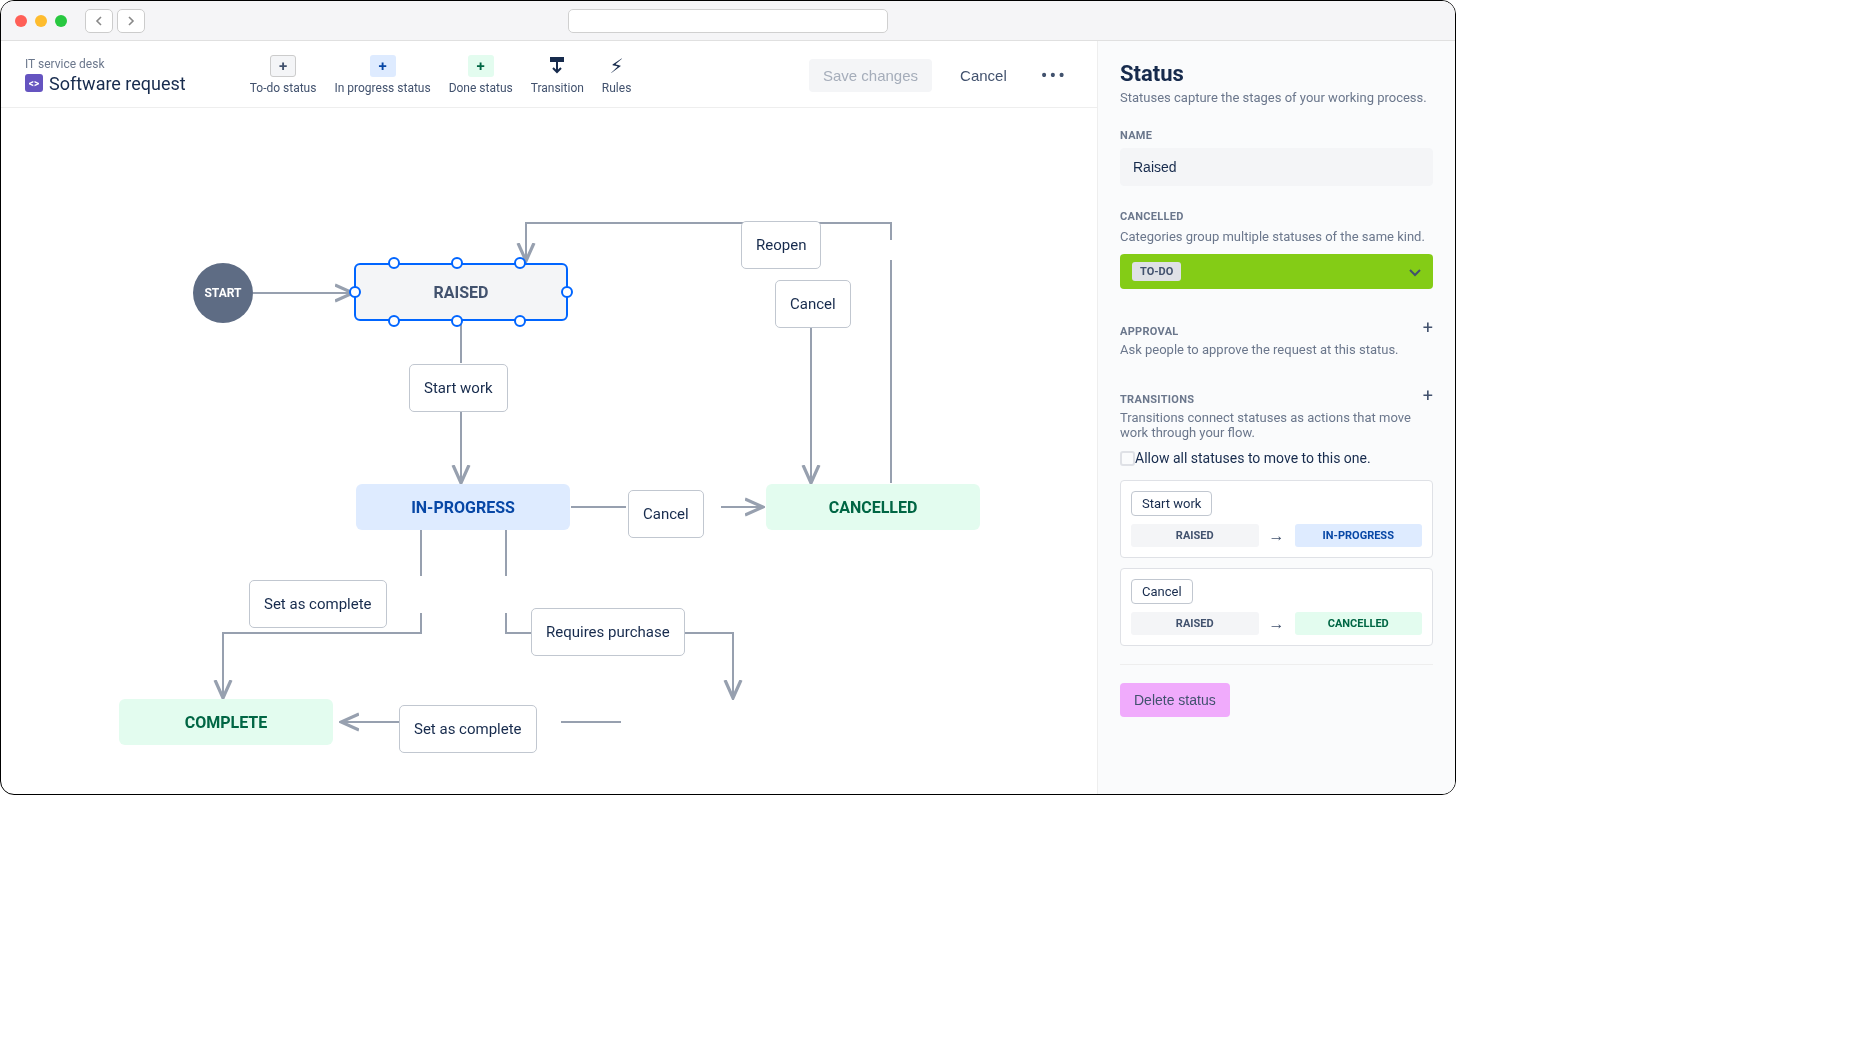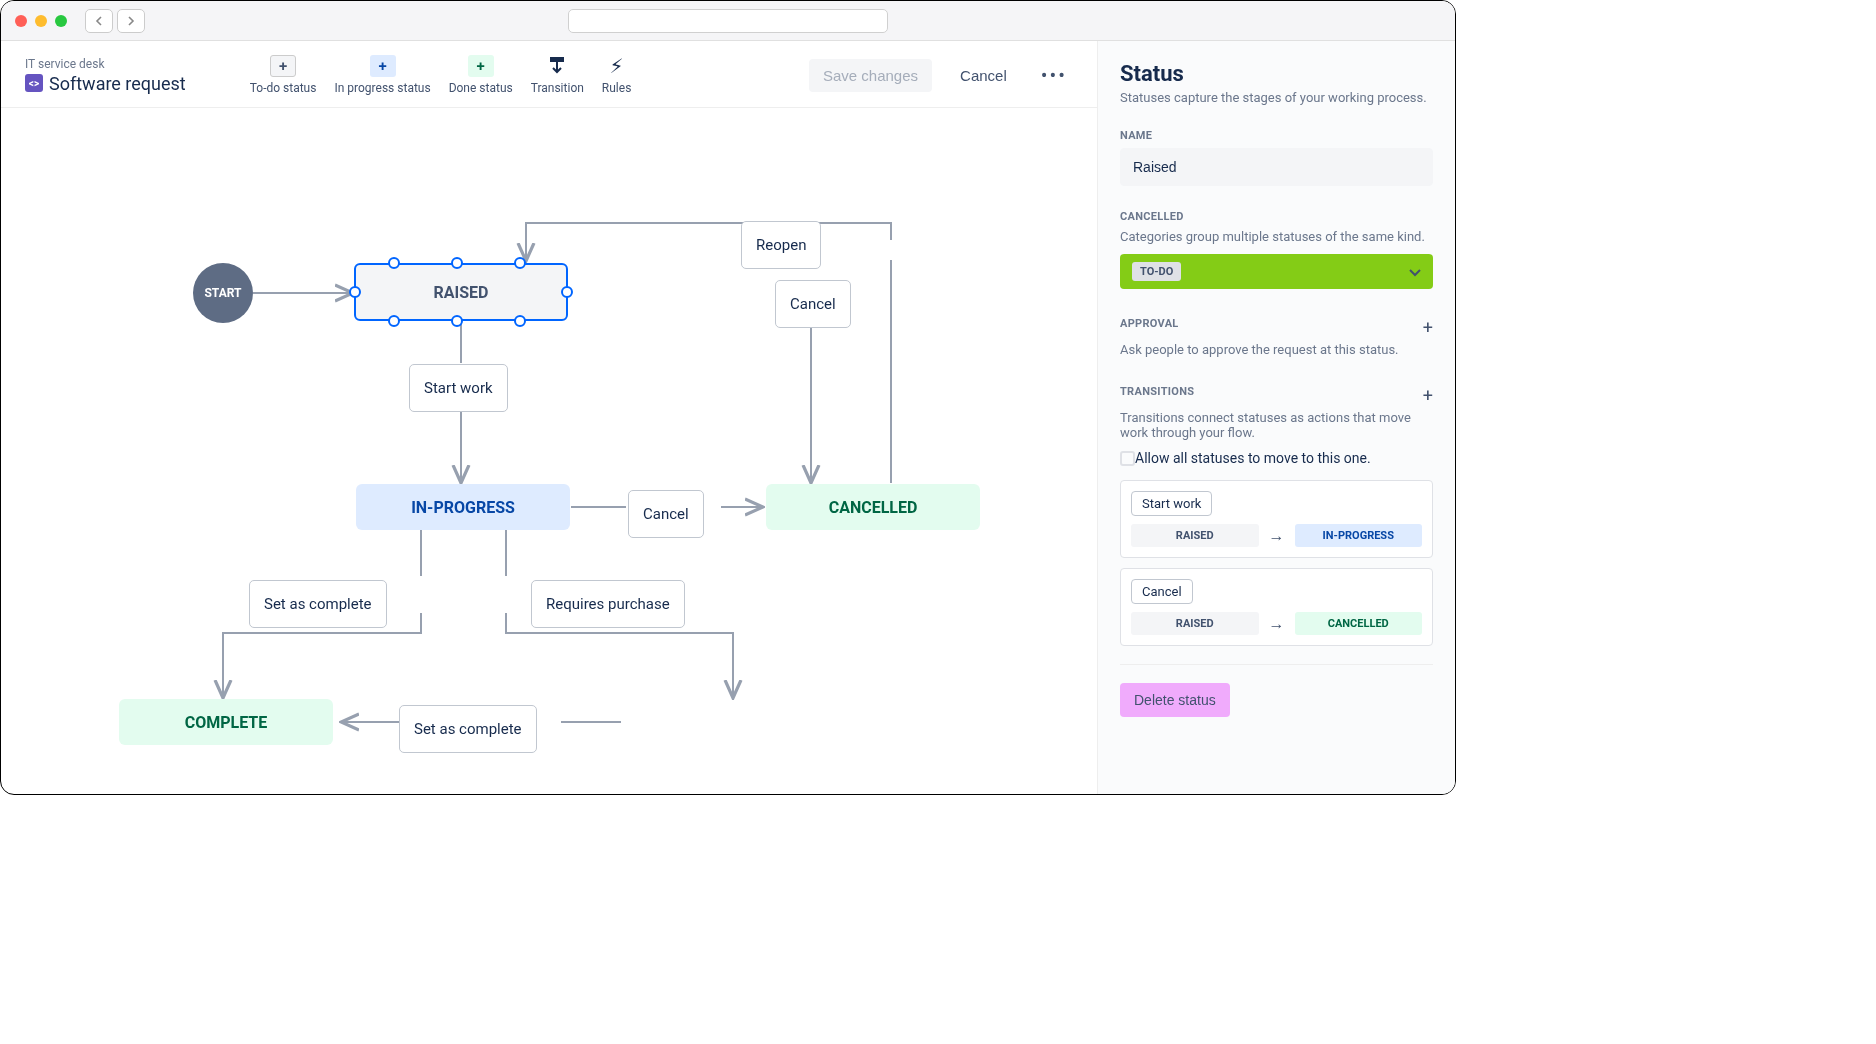--- a/index.html
+++ b/index.html
@@ -184,21 +184,21 @@
     padding: 8px 12px;
     display:flex; align-items:center; justify-content:space-between;
     margin-bottom:28px;
   }
   .cat-badge {
     background:#dfe1e6; color:#42526e;
     font-size:11px; font-weight:700;
     padding:3px 8px; border-radius:3px;
   }
   .chev { color:#42526e; }
-  .sec-head { display:flex; justify-content:space-between; align-items:flex-start; margin-bottom:4px;}
+  .sec-head { display:flex; justify-content:space-between; align-items:flex-end; margin-bottom:4px;}
   .plus { font-size:18px; color:#42526e; }
   .check-row { display:flex; align-items:center; margin-bottom:14px; font-size:14px; color:#172b4d;}
   .check-row .cb { width:15px; height:15px; border:2px solid #dfe1e6; border-radius:3px;}
   .trans-card {
     border:1px solid #dfe1e6; border-radius:4px; background:#fff;
     padding:10px; margin-bottom:10px;
   }
   .trans-name {
     display:inline-block;
     border:1px solid #c1c7d0; border-radius:4px;
@@ -341,21 +341,21 @@
 
         <div class="node inprog" style="left:355px; top:376px; width:214px; height:46px;">IN-PROGRESS</div>
         <div class="node done" style="left:765px; top:376px; width:214px; height:46px;">CANCELLED</div>
         <div class="node done" style="left:118px; top:591px; width:214px; height:46px;">COMPLETE</div>
 
         <div class="tlabel" style="left:740px; top:113px;">Reopen</div>
         <div class="tlabel" style="left:774px; top:172px;">Cancel</div>
         <div class="tlabel" style="left:408px; top:256px;">Start work</div>
         <div class="tlabel" style="left:627px; top:382px;">Cancel</div>
         <div class="tlabel" style="left:248px; top:472px;">Set as complete</div>
-        <div class="tlabel" style="left:530px; top:472px;">Requires purchase</div>
+        <div class="tlabel" style="left:530px; top:500px;">Requires purchase</div>
         <div class="tlabel" style="left:398px; top:597px;">Set as complete</div>
       </div>
     </div>
 
     <div class="side">
       <h1>Status</h1>
       <div class="sub">Statuses capture the stages of your working process.</div>
 
       <div class="sec-label">NAME</div>
       <input class="name-input" value="Raised" style="">

